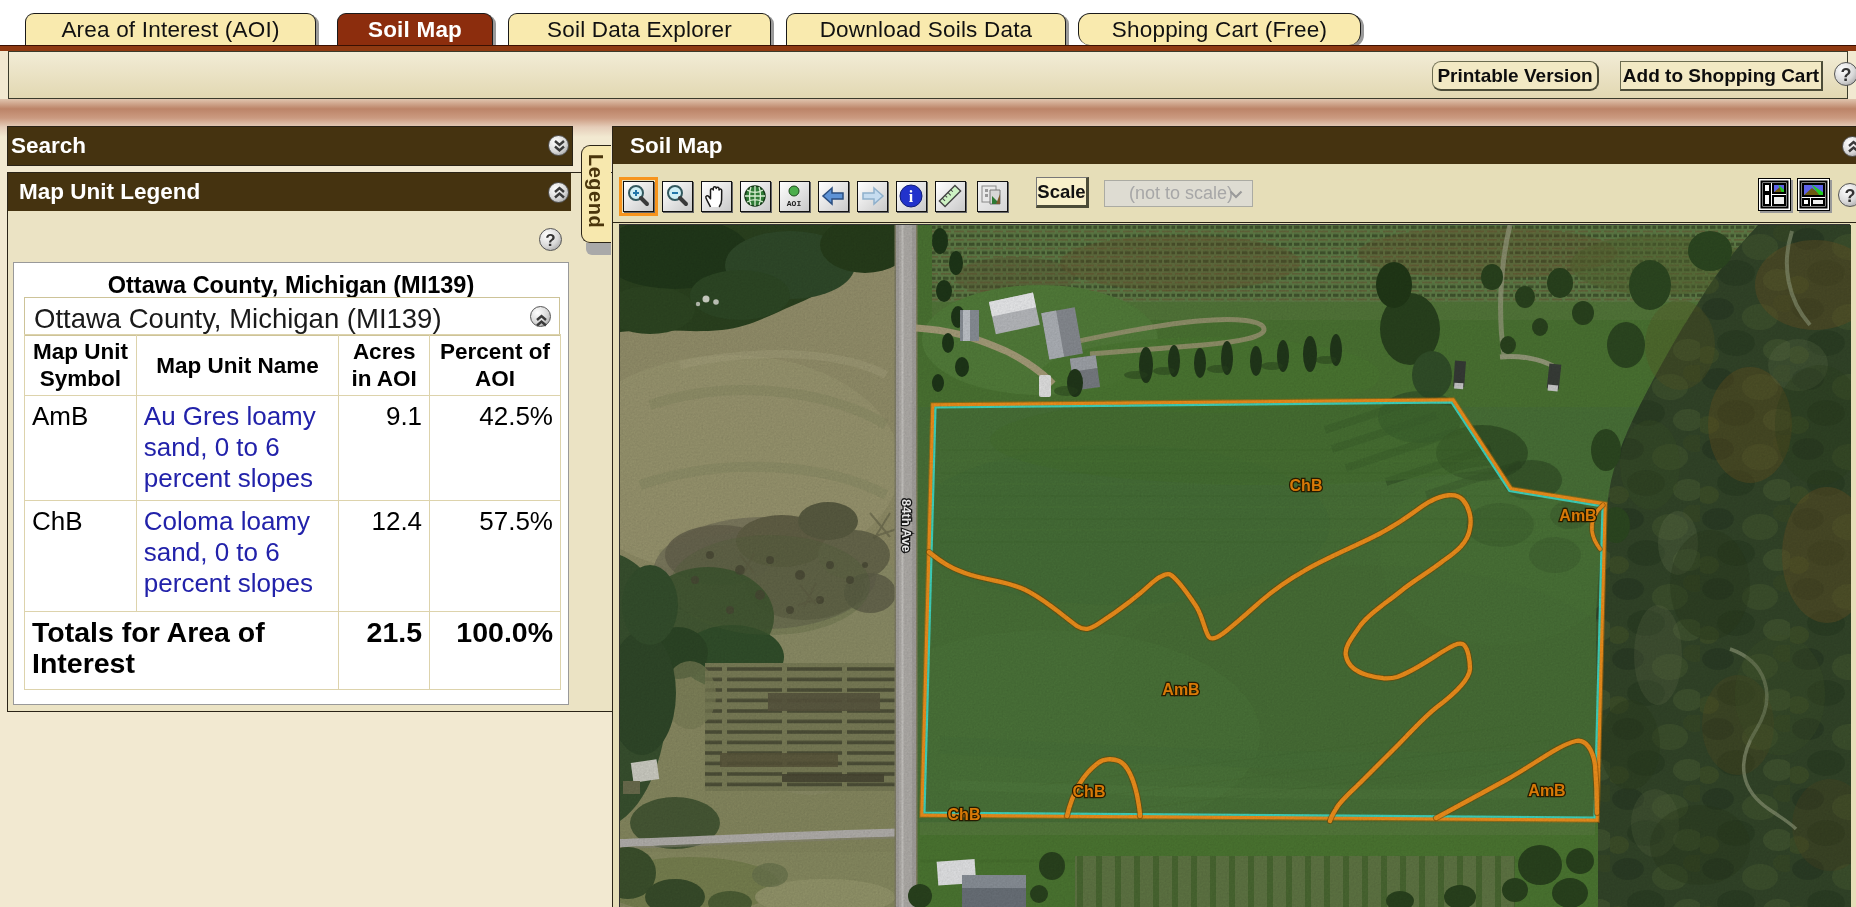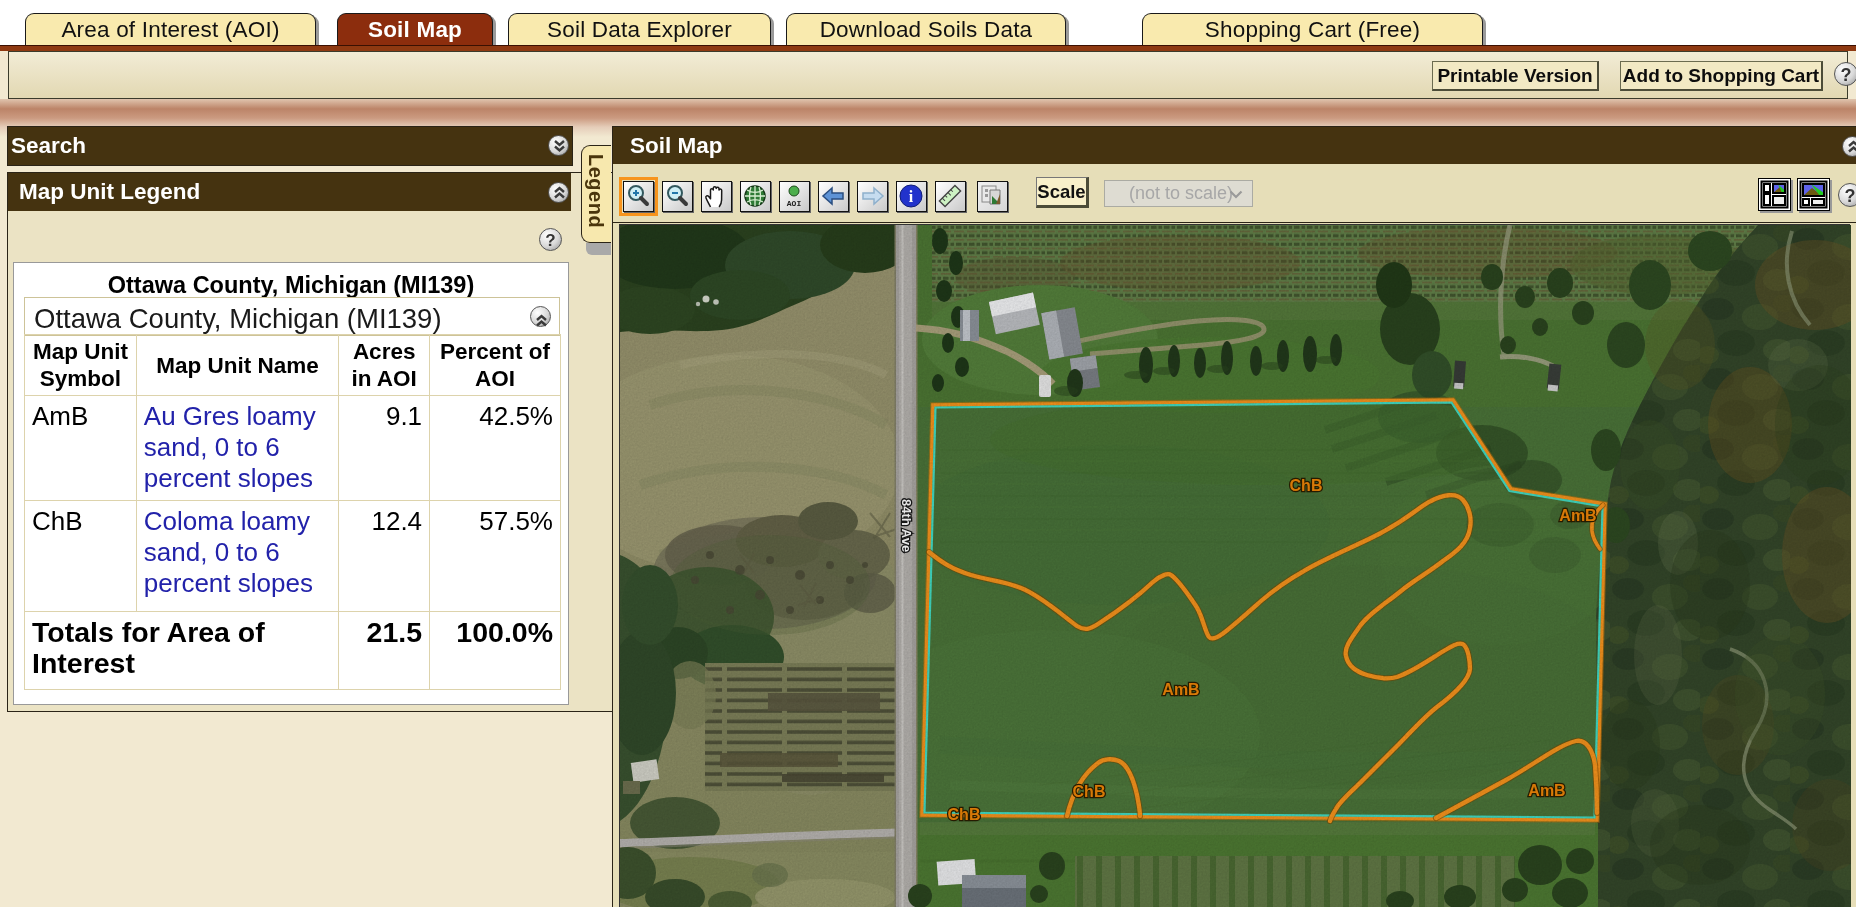--- a/index.html
+++ b/index.html
@@ -63,24 +63,24 @@
 #scaleDD { left:1104px; top:180px; width:149px; height:27px; background:#DEDCD2; border:1px solid #ABABA3;
   color:#A7A7A7; font-size:18px; line-height:25px; padding-left:24px; }
 </style>
 </head>
 <body>
 <div class="abs" id="topwhite"></div>
 <div class="abs tab" style="left:25px; width:291px;">Area of Interest (AOI)</div>
 <div class="abs tab active" style="left:337px; width:156px;">Soil Map</div>
 <div class="abs tab" style="left:508px; width:263px;">Soil Data Explorer</div>
 <div class="abs tab" style="left:786px; width:280px;">Download Soils Data</div>
-<div class="abs tab" style="left:1142px; width:341px;">Shopping Cart (Free)</div>
+<div class="abs tab" style="left:1078px; width:283px;border-radius:12px;">Shopping Cart (Free)</div>
 <div class="abs" id="redband"></div>
 <div class="abs" id="toolbar1"></div>
-<div class="abs btn1" style="left:1432px; width:167px;">Printable Version</div>
+<div class="abs btn1" style="left:1432px; width:167px;border-radius:9px;">Printable Version</div>
 <div class="abs btn1" style="left:1620px; width:203px;">Add to Shopping Cart</div>
 <div class="abs circ" style="left:1834px; top:62px; width:24px; height:24px; font-weight:bold; font-size:18px; text-align:center; line-height:24px; color:#333;">?</div>
 <div class="abs" id="gradband"></div>
 
 <div class="abs panel" id="searchP">
   <div class="abs phead" id="searchHead">Search</div>
   <div class="abs circ" style="left:540px; top:8px; width:21px; height:21px;"><svg width="21" height="21">
         <path d="M6 5 l4.5 4 L15 5 M6 10.5 l4.5 4 L15 10.5" fill="none" stroke="#3a3a3a" stroke-width="2.4"></path>
       </svg></div>
 </div>

